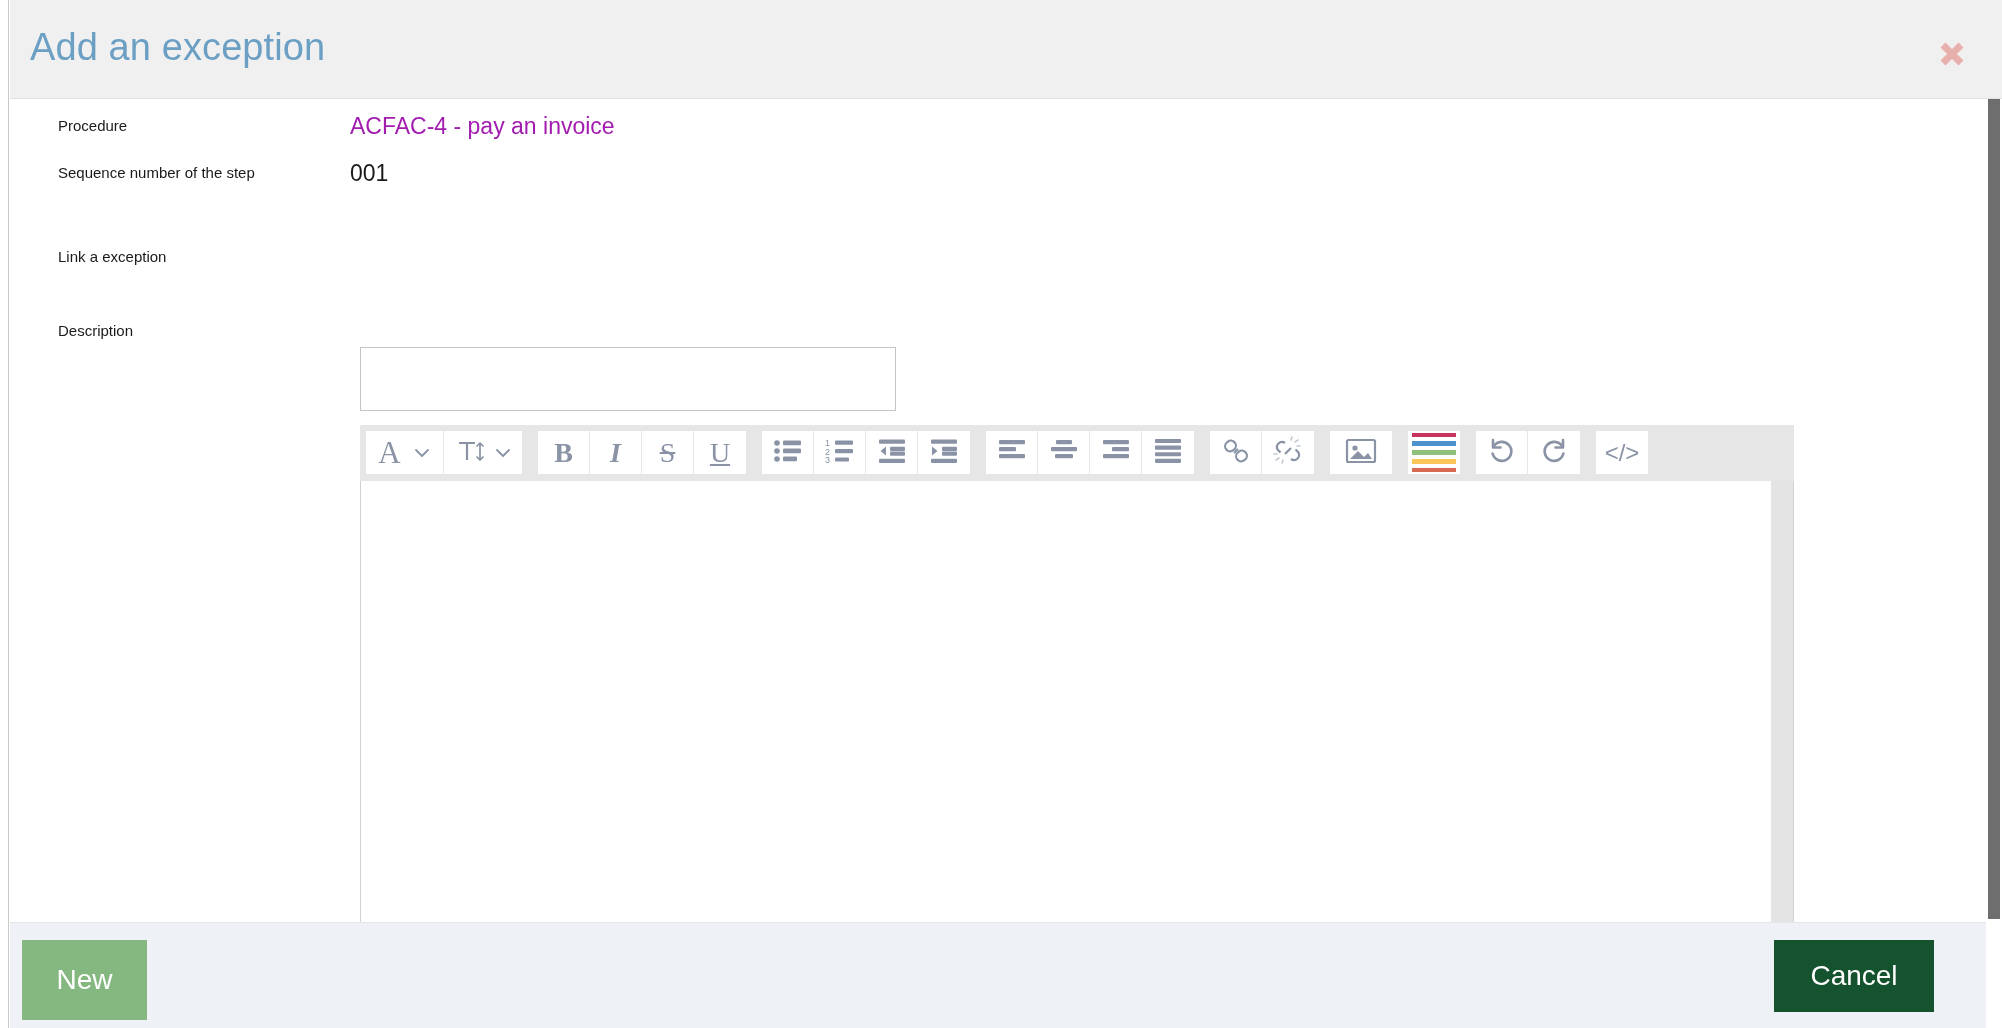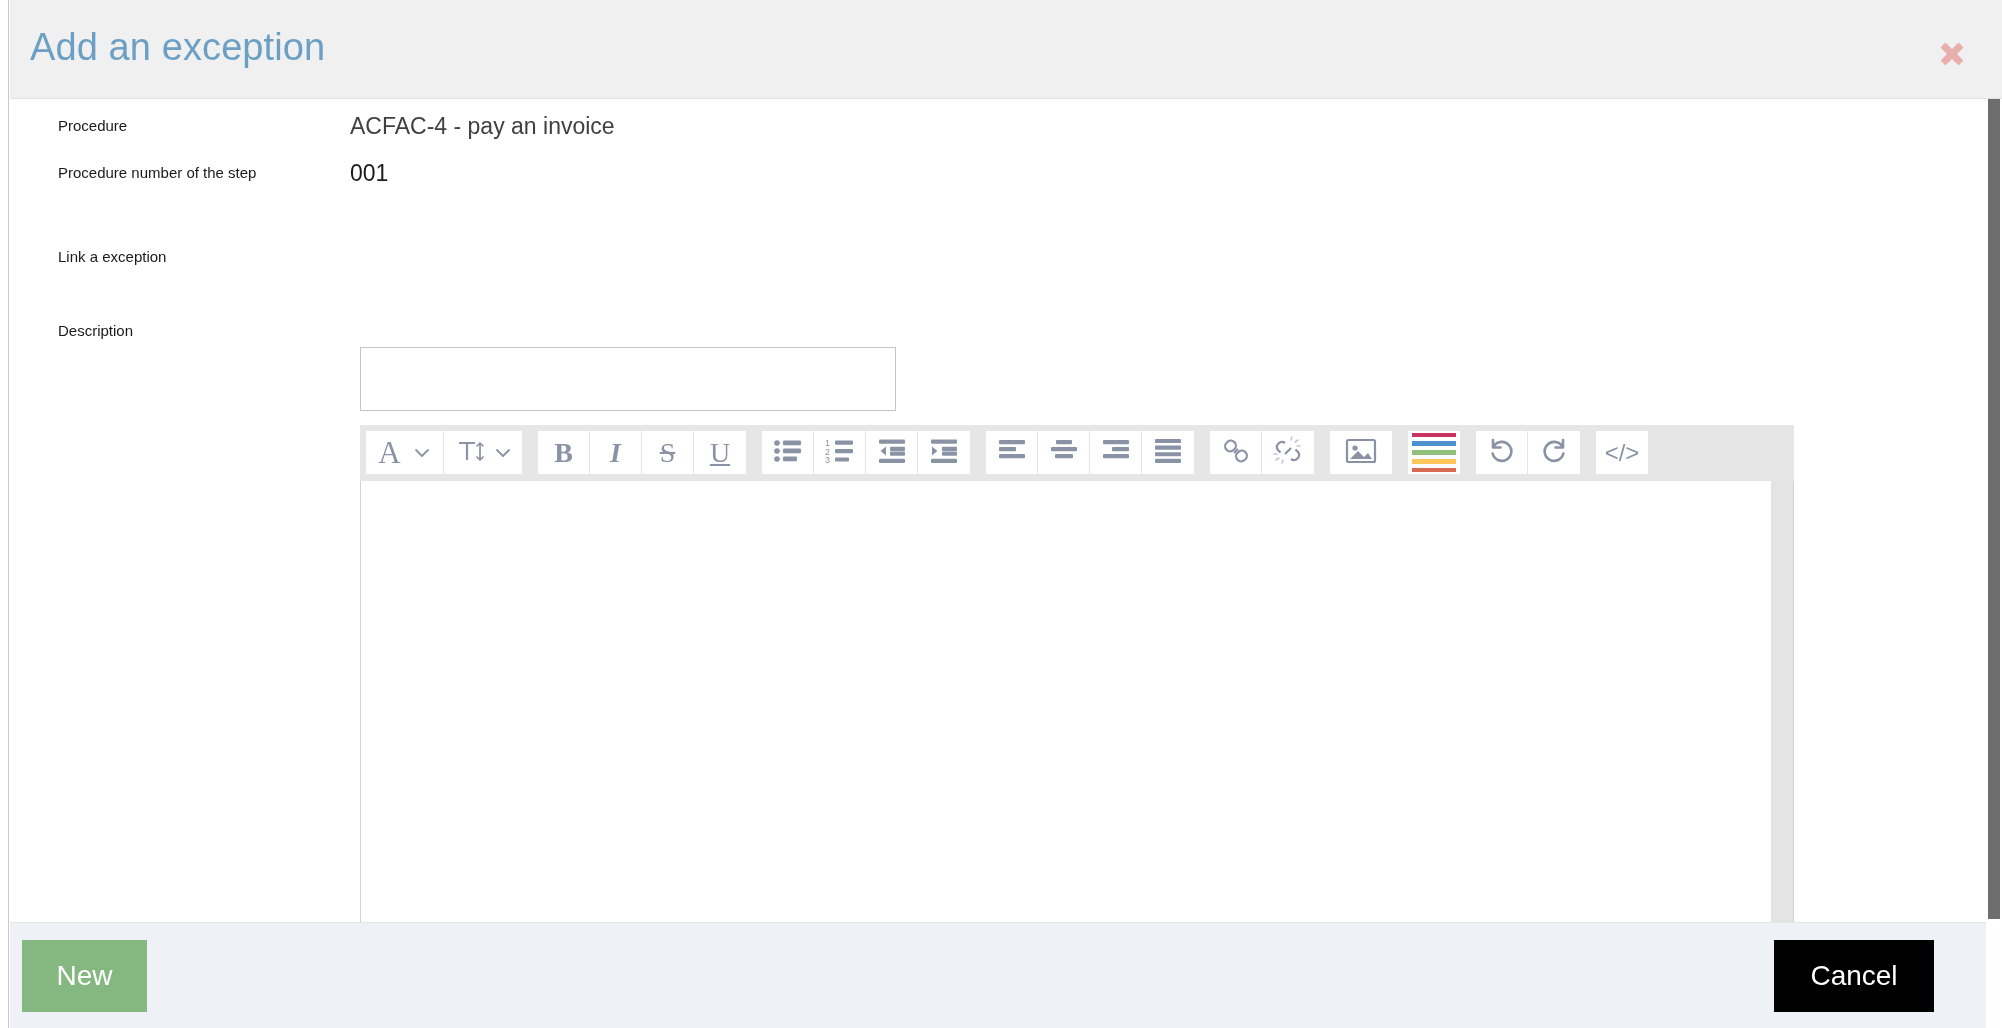--- a/index.html
+++ b/index.html
@@ -86,21 +86,21 @@
     line-height: 38px;
   }
   .field-value {
     position: absolute;
     left: 340px;
     font-size: 23px;
     line-height: 38px;
     color: #1a1a1a;
   }
   .field-value.link {
-    color: #404040;
+    color: #a21caf;
   }
 
   
   .row-procedure   { top: 8px; }
   .row-sequence    { top: 55px; }
   .row-link        { top: 139px; }
   .row-description { top: 213px; }
 
   
   .proc-input {
@@ -219,28 +219,28 @@
     position: absolute;
     border: none;
     color: #ffffff;
     font-family: "Liberation Sans", sans-serif;
     font-size: 28px;
     cursor: pointer;
     box-sizing: border-box;
   }
   .btn-new {
     left: 12px; top: 17px;
-    width: 125px; height: 72px;
+    width: 125px; height: 80px;
     background: #85b881;
     text-align: center;
   }
   .btn-cancel {
     right: 68px; top: 17px;
     width: 160px; height: 72px;
-    background: #000000;
+    background: #14532d;
     margin-left: 8px;
   }
 
   
   .win-scrollbar {
     position: absolute;
     right: 0; top: 99px;
     width: 16px;
     height: 929px;
     background: #ffffff;
@@ -272,21 +272,21 @@
     </div>
 
     <div class="modal-body">
 
       <div class="field-row row-procedure">
         <div class="field-label">Procedure</div>
         <div class="field-value link">ACFAC-4 - pay an invoice</div>
       </div>
 
       <div class="field-row row-sequence">
-        <div class="field-label">Procedure number of the step</div>
+        <div class="field-label">Sequence number of the step</div>
         <div class="field-value">001</div>
       </div>
 
       <div class="field-row row-link">
         <div class="field-label">Link a exception</div>
       </div>
       <input class="proc-input" type="text" value="" style="">
 
       <div class="field-row row-description">
         <div class="field-label">Description</div>

